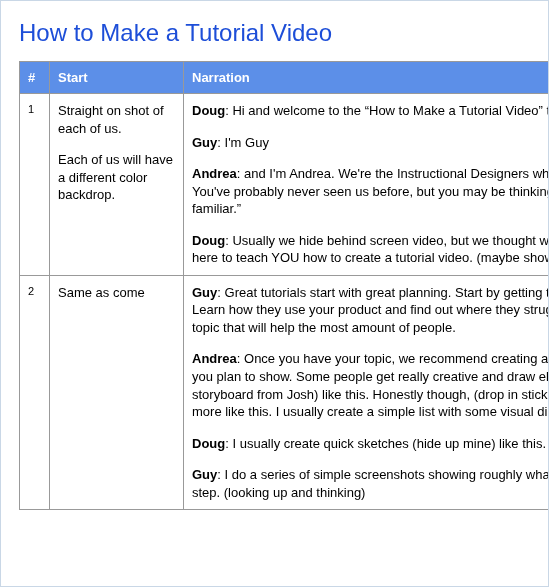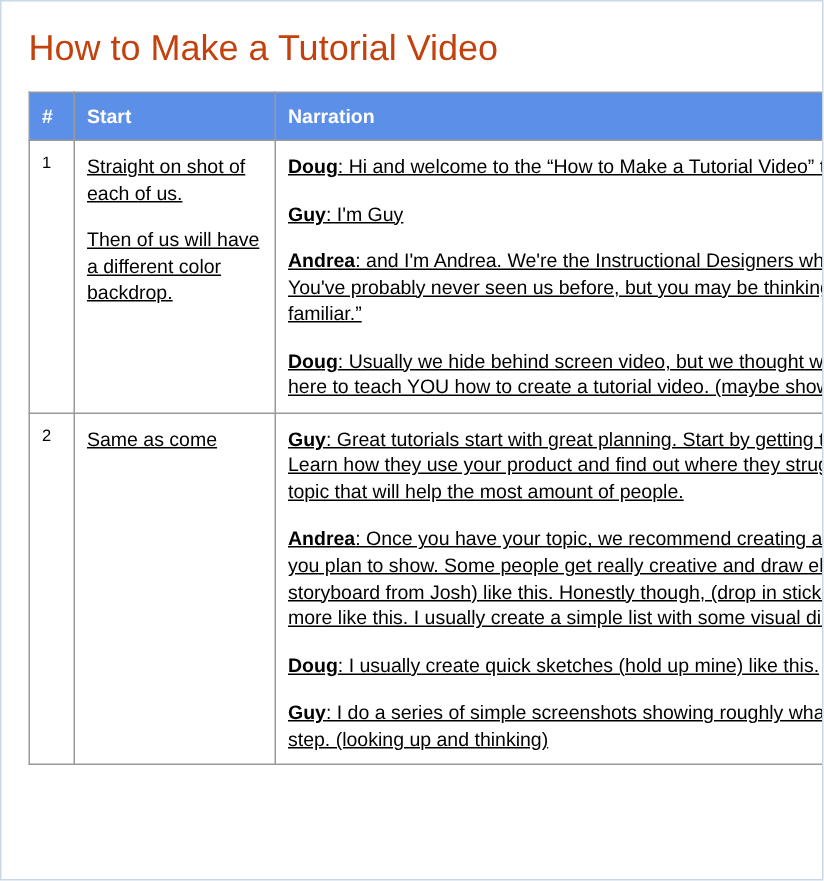--- a/index.html
+++ b/index.html
@@ -14,21 +14,21 @@
     overflow: hidden;
     border: 1px solid #c9d7e6;
   }
   .page {
     padding: 18px 0 0 18px;
   }
   h1 {
     font-size: 24px;
     font-weight: normal;
     margin: 0 0 14px 0;
-    color: #c2410c;
+    color: #1d4ed8;
   }
   table {
     border-collapse: collapse;
     width: 700px; 
     table-layout: fixed;
   }
   th {
     background: #5c8fe8;
     color: #fff;
     font-weight: bold;
@@ -41,21 +41,21 @@
     border: 1px solid #999;
     padding: 8px 8px;
     vertical-align: top;
     font-size: 13px;
     line-height: 1.35;
   }
   col.col-num { width: 30px; }
   col.col-video { width: 134px; }
   col.col-narr { width: auto; }
   td.num { font-size: 11px; vertical-align: top; }
-  .para { margin-bottom: 14px; text-decoration: underline; }
+  .para { margin-bottom: 14px; }
   .para:last-child { margin-bottom: 0; }
   .speaker { font-weight: bold; }
 </style>
 </head>
 <body>
 
 <div class="page">
   <h1>How to Make a Tutorial Video</h1>
 
   <table>
@@ -69,36 +69,36 @@
         <th>#</th>
         <th>Start</th>
         <th>Narration</th>
       </tr>
     </thead>
     <tbody id="tbody">
         <tr>
           <td class="num">1</td>
           <td>
             <div class="para">Straight on shot of each of us.</div>
-            <div class="para">Then of us will have a different color backdrop.</div>
+            <div class="para">Each of us will have a different color backdrop.</div>
           </td>
           <td>
             <div class="para"><span class="speaker">Doug</span><span>: Hi and welcome to the “How to Make a Tutorial Video” tutorial.</span></div>
             <div class="para"><span class="speaker">Guy</span><span>: I'm Guy</span></div>
             <div class="para"><span class="speaker">Andrea</span><span>: and I'm Andrea.  We're the Instructional Designers who make tutorial videos. You've probably never seen us before, but you may be thinking, “that voice sounds familiar.”</span></div>
             <div class="para"><span class="speaker">Doug</span><span>: Usually we hide behind screen video, but we thought we'd come out from hiding here to teach YOU how to create a tutorial video. (maybe show screen video behind)</span></div>
           </td>
         </tr>
         <tr>
           <td class="num">2</td>
           <td>
             <div class="para">Same as come</div>
           </td>
           <td>
             <div class="para"><span class="speaker">Guy</span><span>: Great tutorials start with great planning. Start by getting to know your audience. Learn how they use your product and find out where they struggle. Then choose a tutorial topic that will help the most amount of people.</span></div>
             <div class="para"><span class="speaker">Andrea</span><span>: Once you have your topic, we recommend creating a storyboard to outline what you plan to show.  Some people get really creative and draw elaborate pictures (drop in storyboard from Josh) like this. Honestly though, (drop in stick figure image) mine look more like this. I usually create a simple list with some visual direction thrown in.</span></div>
-            <div class="para"><span class="speaker">Doug</span><span>: I usually create quick sketches (hold up mine) like this.</span></div>
+            <div class="para"><span class="speaker">Doug</span><span>: I usually create quick sketches (hide up mine) like this.</span></div>
             <div class="para"><span class="speaker">Guy</span><span>: I do a series of simple screenshots showing roughly what I plan to show at each step. (looking up and thinking)</span></div>
           </td>
         </tr>
       </tbody>
   </table>
 </div>
 
 </body></html>

